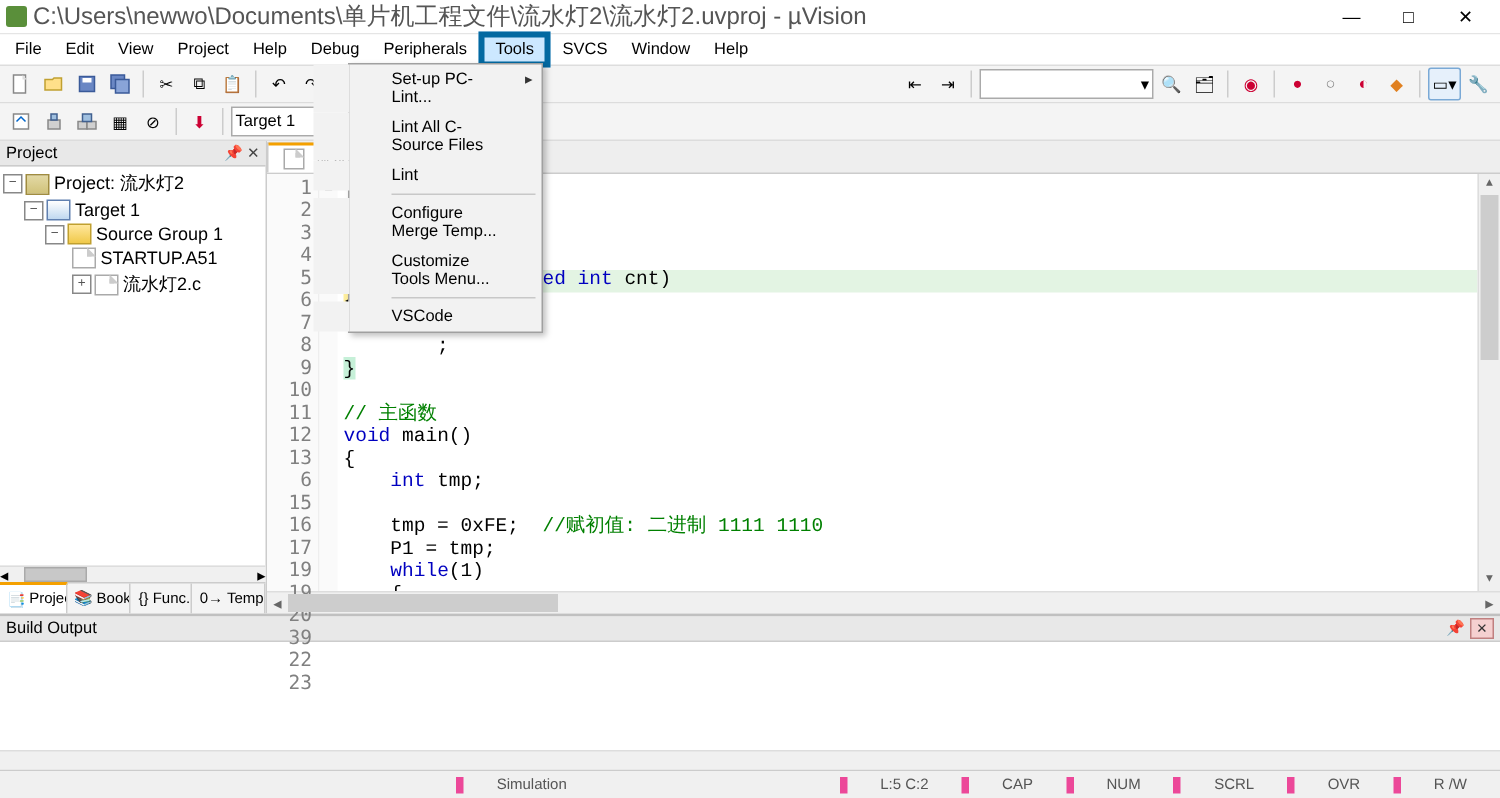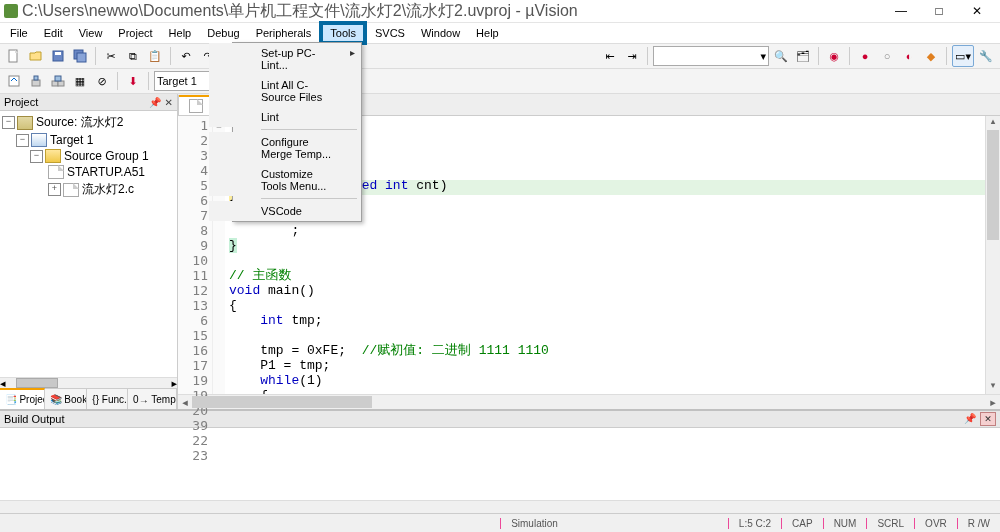--- a/index.html
+++ b/index.html
@@ -70,21 +70,21 @@
   .ed-tools{display:flex;align-items:center;justify-content:flex-end;gap:4px;padding:0 4px;height:16px;background:#eee;border-bottom:1px solid #ddd}
   .pin{color:#444;font-size:10px}
   
   .build-pane{height:102px;border-top:2px solid #c0c0c0;display:flex;flex-direction:column;background:#fff}
   .build-title{background:#e8e8e8;border-bottom:1px solid #ccc;padding:1px 4px;display:flex;align-items:center;justify-content:space-between}
   .build-body{flex:1;background:#fff}
   .build-scroll{height:12px;background:#f0f0f0;border-top:1px solid #ddd;position:relative}
   .bx{width:14px;height:12px;display:inline-flex;align-items:center;justify-content:center;color:#333;background:#f5d0d0;border:1px solid #c08080;font-size:9px}
   
   .statusbar{height:18px;background:#f0f0f0;border-top:1px solid #ccc;display:flex;align-items:center;font-size:10px;color:#555}
-  .statusbar .cell{padding:0 10px;border-left:1px solid #ec4899}
+  .statusbar .cell{padding:0 22px;border-left:5px solid #ec4899}
   .statusbar .spacer{flex:1}
   svg{display:block}
 </style>
 </head>
 <body>
 
 <div class="window">
 
   <div class="titlebar">
     <span class="app-icon"></span>
@@ -221,21 +221,21 @@
 
     <div class="project-pane">
       <div class="pane-title">
         <span>Project</span>
         <span class="pin">📌 ✕</span>
       </div>
       <div class="tree">
         <div class="tree-row">
             <span class="tw">−</span>
             <span class="ticon proj"></span>
-            <span>Source: 流水灯2</span>
+            <span>Project: 流水灯2</span>
           </div>
         <div class="tree-row ind1">
             <span class="tw">−</span>
             <span class="ticon target"></span>
             <span>Target 1</span>
           </div>
         <div class="tree-row ind2">
             <span class="tw">−</span>
             <span class="ticon folder"></span>
             <span>Source Group 1</span>

